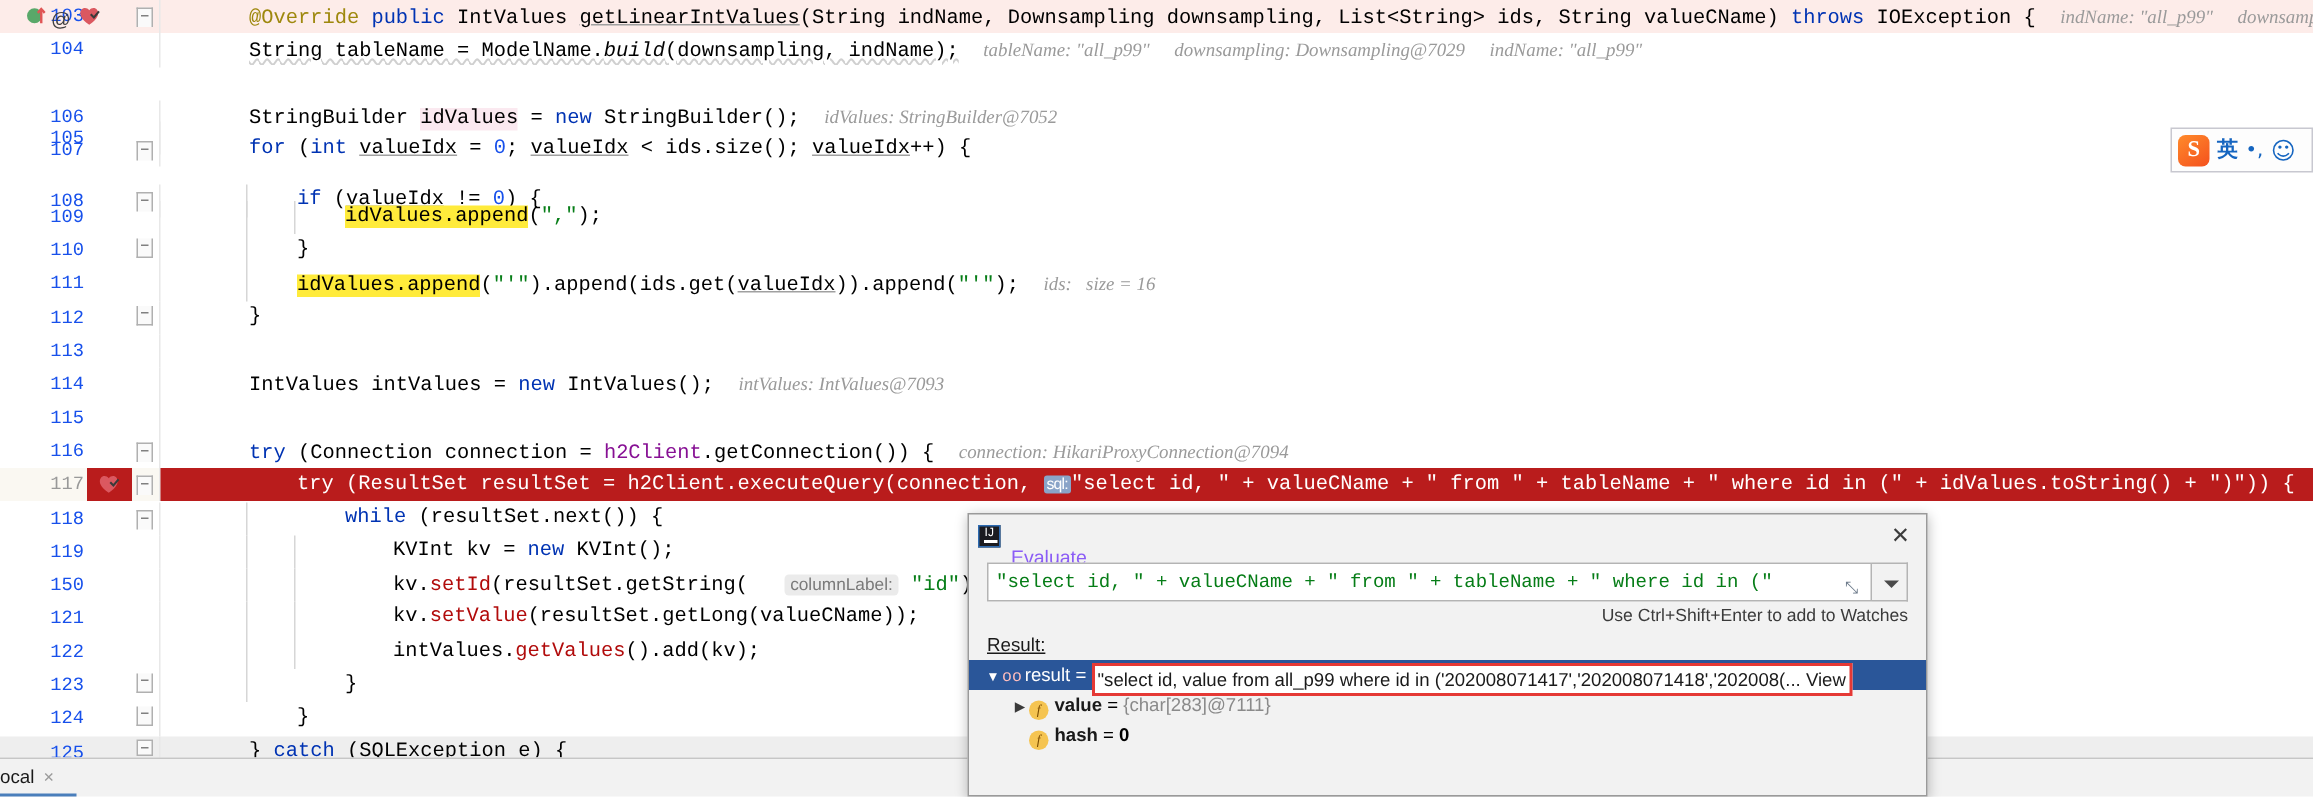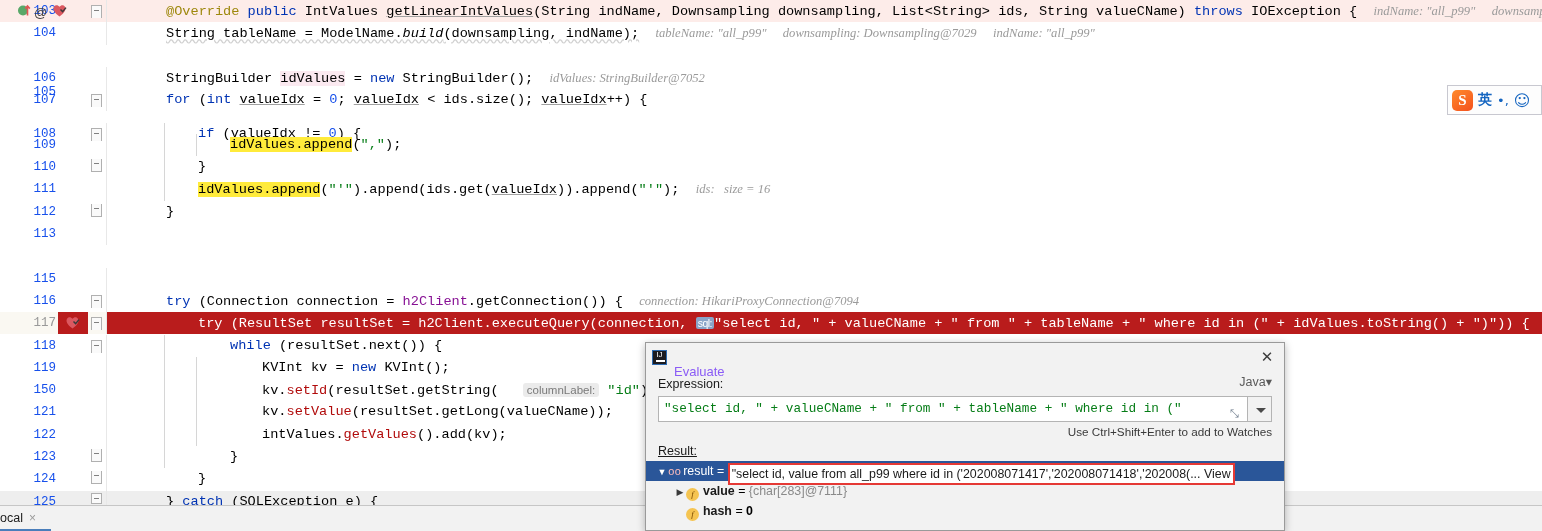--- a/index.html
+++ b/index.html
@@ -210,20 +210,25 @@
     <div class="linecol"></div>
     <div class="code"><span style="padding-left:54px"></span><span>}</span></div>
   </div>
 
   <div class="row" style="top:223px;position:absolute;width:100%;">
     <div class="gutter"><span class="num">113</span></div>
     <div class="linecol"></div>
     <div class="code"></div>
   </div>
 
+  <div class="row" style="top:245.3px;position:absolute;width:100%;">
+    <div class="gutter"><span class="num">114</span></div>
+    <div class="linecol"></div>
+    <div class="code"><span style="padding-left:54px"></span><span>IntValues intValues = </span><span class="kw">new</span><span> IntValues();</span>  <span class="hint">intValues: IntValues@7093</span></div>
+  </div>
 
   <div class="row" style="top:267.6px;position:absolute;width:100%;">
     <div class="gutter"><span class="num">115</span></div>
     <div class="linecol"></div>
     <div class="code"></div>
   </div>
 
   <div class="row" style="top:289.9px;position:absolute;width:100%;">
     <div class="gutter"><span class="num">116</span></div>
     <div class="foldcol"><span class="fold open"></span></div>
@@ -322,24 +327,20 @@
   <div class="tabline"></div>
 </div>
 
 <div id="dlg">
   <div class="title">
     <span class="ij-ico"></span>
     <span class="t">Evaluate</span>
     <span class="close">✕</span>
   </div>
 
-  <div class="lblrow">
-    <span class="lbl">Expression:</span>
-    <span class="langsel"><span>Java</span><span>▾</span></span>
-  </div>
 
   <div class="exprwrap">
     <div class="exprfield">
       <span style="color:#067d17;">"select id, " + valueCName + " from " + tableName + " where id in ("</span>
       <span class="expand">⤡</span>
     </div>
     <div class="drop"></div>
   </div>
 
   <div class="hintline">Use Ctrl+Shift+Enter to add to Watches</div>

